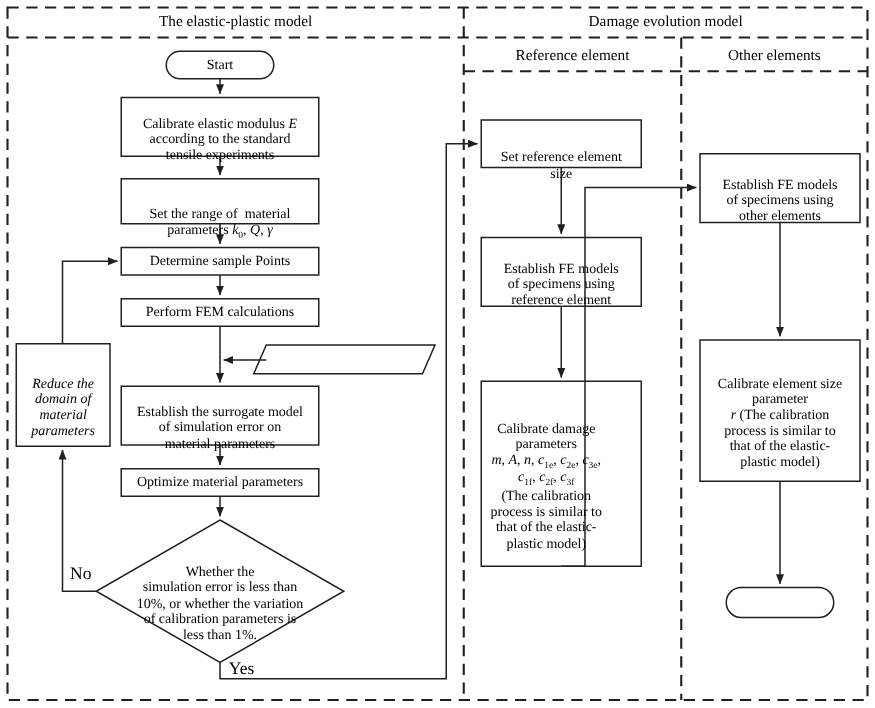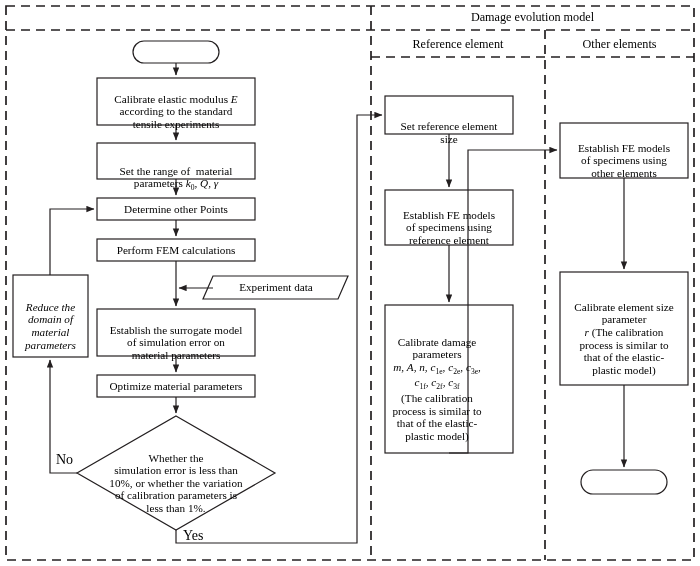--- a/index.html
+++ b/index.html
@@ -92,38 +92,39 @@
     <g stroke="#231f20" stroke-width="1.2" fill="none">
       <line x1="449" y1="134" x2="449" y2="187" marker-end="url(#ah)"></line>
       <line x1="449" y1="245" x2="449" y2="302" marker-end="url(#ah)"></line>
 
       <path d="M449,453 L468,453 L468,150 L557,150" marker-end="url(#ah)"></path>
       <line x1="624" y1="178" x2="624" y2="269" marker-end="url(#ah)"></line>
       <line x1="624" y1="385" x2="624" y2="467" marker-end="url(#ah)"></line>
     </g>
   </svg>
 
+  <div class="hdr" style="left:6px;top:10px;width:365px;">The elastic-plastic model</div>
   <div class="hdr" style="left:371px;top:10px;width:323px;">Damage evolution model</div>
   <div class="hdr" style="left:371px;top:37px;width:174px;">Reference element</div>
   <div class="hdr" style="left:545px;top:37px;width:149px;">Other elements</div>
 
+  <div class="node-text" style="left:133px;top:41px;width:86px;height:22px;">Start</div>
 
   <div class="node-text" style="left:97px;top:78px;width:158px;height:47px;">
     <span>Calibrate elastic modulus <i class="v">E</i><br>according to the standard<br>tensile experiments</span>
   </div>
 
   <div class="node-text" style="left:97px;top:143px;width:158px;height:52px;text-align:center;">
     <span>Set the range of&nbsp; material<br>parameters <i class="v">k</i><sub>0</sub>, <i class="v">Q</i>, <i class="v">γ</i></span>
   </div>
 
-  <div class="node-text" style="left:97px;top:198px;width:158px;height:22px;">Determine other Points</div>
+  <div class="node-text" style="left:97px;top:198px;width:158px;height:22px;">Determine sample Points</div>
 
   <div class="node-text" style="left:97px;top:239px;width:158px;height:22px;">Perform FEM calculations</div>
 
-  <div class="node-text" style="left:206px;top:276px;width:140px;height:23px;">Experiment data</div>
 
   <div class="node-text" style="left:97px;top:309px;width:158px;height:47px;">
     <span>Establish the surrogate model<br>of simulation error on<br>material parameters</span>
   </div>
 
   <div class="node-text" style="left:97px;top:375px;width:158px;height:22px;">Optimize material parameters</div>
 
   <div class="node-text" style="left:96px;top:430px;width:160px;height:86px;">
     <span>Whether the<br>simulation error is less than<br>10%, or whether the variation<br>of calibration parameters is<br>less than 1%.</span>
   </div>

